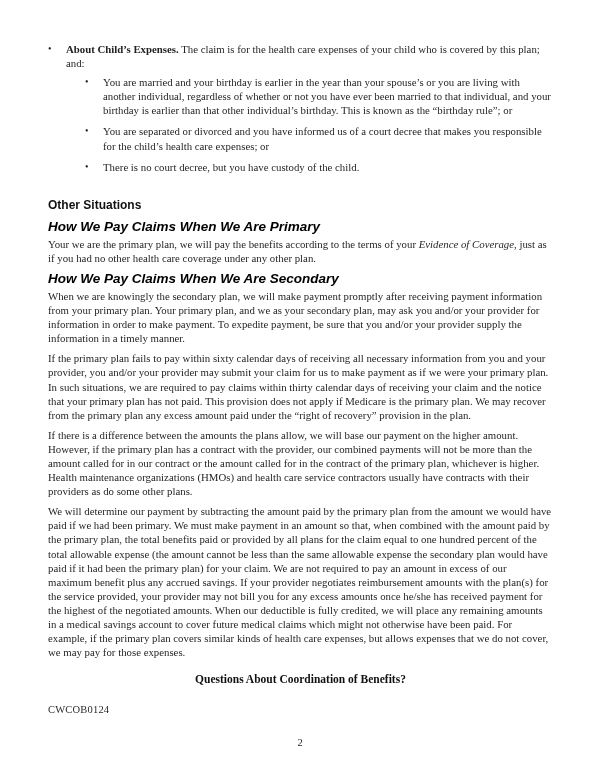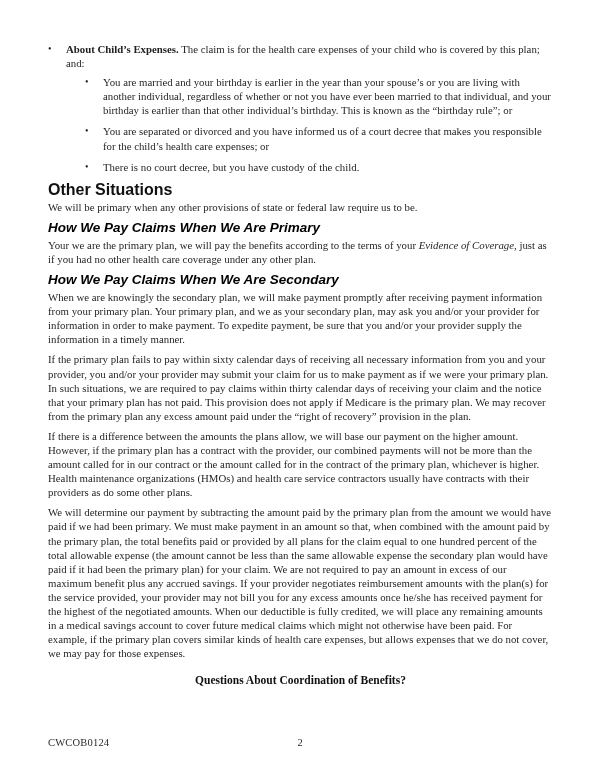--- a/index.html
+++ b/index.html
@@ -33,24 +33,24 @@
   .li .li-text { flex: 1 1 auto; }
   .sublist { margin: 5px 0 0 19px; }
   .sublist .li { margin-bottom: 7px; }
   .sublist .li:last-child { margin-bottom: 0; }
   b.lead { font-weight: bold; }
 
   
   .h-sans {
     font-family: "Liberation Sans", sans-serif;
     font-weight: bold;
-    font-size: 16px;
+    font-size: 12px;
     line-height: 15px;
     color: #111;
-    margin: 8px 0 3px 0;
+    margin: 24px 0 3px 0;
   }
   .h-sans-italic {
     font-family: "Liberation Sans", sans-serif;
     font-weight: bold;
     font-style: italic;
     font-size: 13.5px;
     line-height: 16px;
     color: #000000;
     margin: 6px 0 2px 0;
   }
@@ -65,21 +65,21 @@
     font-weight: bold;
     font-size: 11.5px;
     color: #111;
   }
   .closing .line1 { margin-bottom: 0; }
 
   
   .footer-left {
     position: absolute;
     left: 48px;
-    top: 737px;
+    top: 704px;
     font-size: 10.5px;
     color: #2a2a2a;
     letter-spacing: 0.2px;
   }
   .footer-page {
     position: absolute;
     left: 0;
     right: 0;
     top: 737px;
     text-align: center;
@@ -109,21 +109,20 @@
           </div>
           <div class="li">
             <span class="marker">•</span>
             <div class="li-text">There is no court decree, but you have custody of the child.</div>
           </div>
         </div>
       </div>
     </div>
 
     <div class="h-sans">Other Situations</div>
-    <p class="body">We will be primary when any other provisions of state or federal law require us to be.</p>
 
     <div class="h-sans-italic">How We Pay Claims When We Are Primary</div>
     <p class="body"><span>Your we are the primary plan, we will pay the benefits according to the terms of your </span><span class="em">Evidence of Coverage</span><span>, just as if you had no other health care coverage under any other plan.</span></p>
 
     <div class="h-sans-italic">How We Pay Claims When We Are Secondary</div>
     <p class="body">When we are knowingly the secondary plan, we will make payment promptly after receiving payment information from your primary plan. Your primary plan, and we as your secondary plan, may ask you and/or your provider for information in order to make payment. To expedite payment, be sure that you and/or your provider supply the information in a timely manner.</p>
     <p class="body">If the primary plan fails to pay within sixty calendar days of receiving all necessary information from you and your provider, you and/or your provider may submit your claim for us to make payment as if we were your primary plan. In such situations, we are required to pay claims within thirty calendar days of receiving your claim and the notice that your primary plan has not paid. This provision does not apply if Medicare is the primary plan. We may recover from the primary plan any excess amount paid under the “right of recovery” provision in the plan.</p>
     <p class="body">If there is a difference between the amounts the plans allow, we will base our payment on the higher amount. However, if the primary plan has a contract with the provider, our combined payments will not be more than the amount called for in our contract or the amount called for in the contract of the primary plan, whichever is higher. Health maintenance organizations (HMOs) and health care service contractors usually have contracts with their providers as do some other plans.</p>
     <p class="body">We will determine our payment by subtracting the amount paid by the primary plan from the amount we would have paid if we had been primary. We must make payment in an amount so that, when combined with the amount paid by the primary plan, the total benefits paid or provided by all plans for the claim equal to one hundred percent of the total allowable expense (the amount cannot be less than the same allowable expense the secondary plan would have paid if it had been the primary plan) for your claim. We are not required to pay an amount in excess of our maximum benefit plus any accrued savings. If your provider negotiates reimbursement amounts with the plan(s) for the service provided, your provider may not bill you for any excess amounts once he/she has received payment for the highest of the negotiated amounts. When our deductible is fully credited, we will place any remaining amounts in a medical savings account to cover future medical claims which might not otherwise have been paid. For example, if the primary plan covers similar kinds of health care expenses, but allows expenses that we do not cover, we may pay for those expenses.</p>
 

